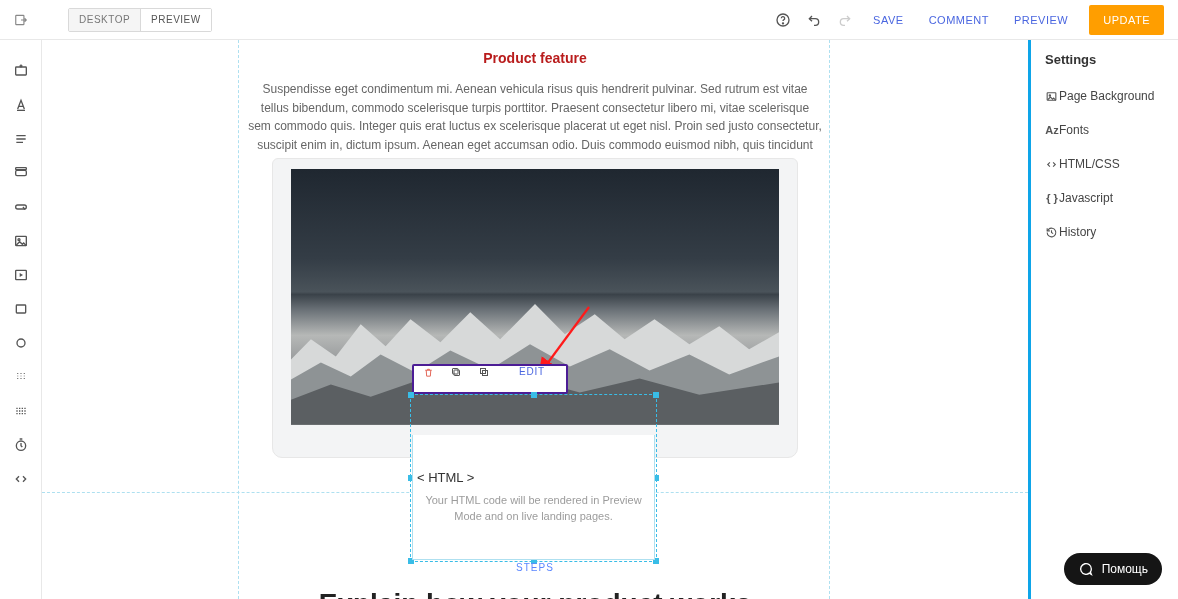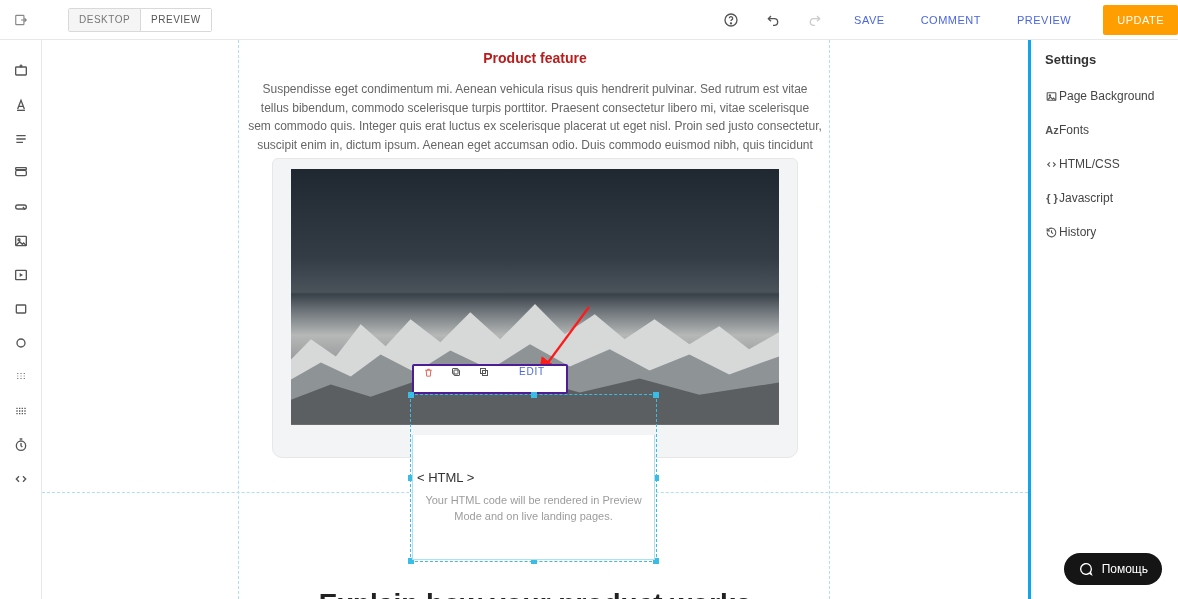--- a/index.html
+++ b/index.html
@@ -8,21 +8,21 @@
   
   .topbar {
     position: absolute; top: 0; left: 0; right: 0; height: 40px;
     border-bottom: 1px solid #e8e8e8; background: #fff; display: flex; align-items: center;
   }
   .topbar .spacer-left { width: 42px; display:flex; align-items:center; justify-content:center; color:#888;}
   .device-group { display: flex; border: 1px solid #d9d9d9; border-radius: 2px; height: 24px; margin-left: 26px; }
   .device-btn { padding: 0 10px; display: flex; align-items: center; font-size: 10px; letter-spacing: 0.5px; color: #555; background: #fff; cursor: pointer; }
   .device-btn.active { background: #f5f5f5; color: #777; }
   .device-btn + .device-btn { border-left: 1px solid #d9d9d9; }
-  .topbar-right { margin-left: auto; display: flex; align-items: center; gap: 12px; }
+  .topbar-right { margin-left: auto; display: flex; align-items: center; padding-right: 14px; gap: 1px; }
   .top-icon { width: 30px; height: 30px; display: flex; align-items: center; justify-content: center; color: #555; cursor: pointer; }
   .top-icon.disabled { color: #ccc; }
   .top-link { font-size: 11px; letter-spacing: 0.5px; color: #4a66e0; padding: 0 12px; cursor: pointer; }
   .top-update { background: #ff9e00; color: #fff; height: 30px; padding: 0 14px; display: flex; align-items: center; font-size: 11px; letter-spacing: 0.5px; cursor: pointer; border-radius: 2px; margin-left: 8px; }
 
   
   .leftrail {
     position: absolute; top: 40px; left: 0; bottom: 0; width: 42px;
     border-right: 1px solid #e8e8e8; background: #fff;
     display: flex; flex-direction: column; align-items: center; gap: 16px; padding-top: 22px;
@@ -284,20 +284,21 @@
     <div class="handle mr"></div>
     <div class="handle bl"></div>
     <div class="handle bm"></div>
     <div class="handle br"></div>
     <div class="html-widget-inner">
       <div class="html-widget-title">&lt; HTML &gt;</div>
       <div class="html-widget-note">Your HTML code will be rendered in Preview Mode and on live landing pages.</div>
     </div>
   </div>
 
+  <div class="steps-label">STEPS</div>
   <div class="explain-heading">Explain how your product works</div>
 </div>
 
 <div class="settings">
   <div class="settings-header">Settings</div>
   <div class="settings-item">
     <span class="si-icon">
         <svg width="13" height="13" viewBox="0 0 24 24" fill="none" stroke="#555" stroke-width="2">
           <rect x="4" y="5" width="16" height="14" rx="1"></rect>
           <circle cx="9" cy="10" r="1.3"></circle>

